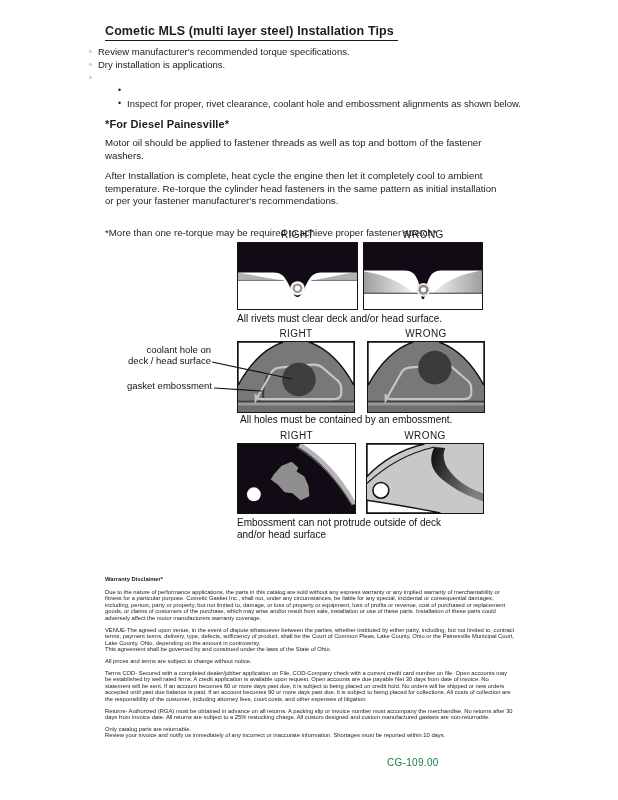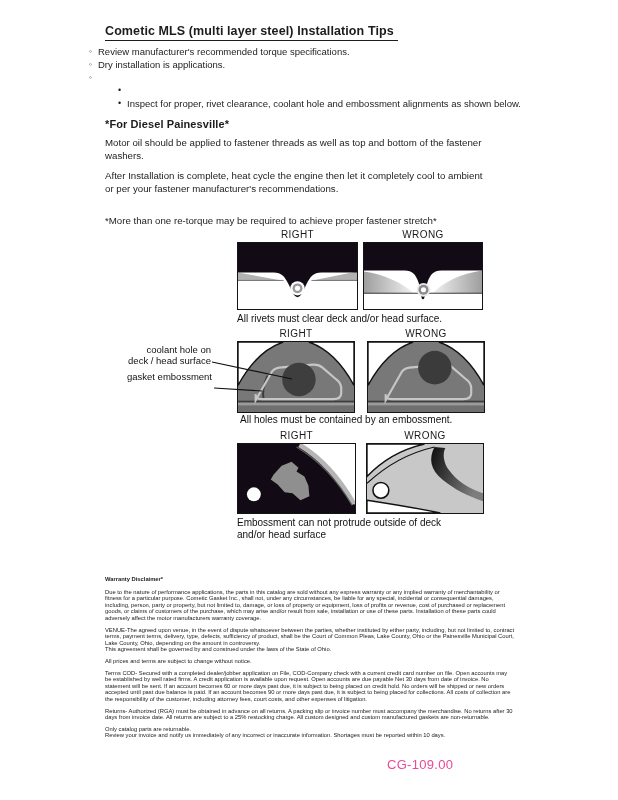--- a/index.html
+++ b/index.html
@@ -39,21 +39,21 @@
   .panel svg { display:block; width:100%; height:100%; }
   .caption { font-size:10px; line-height:12px; color:#111; }
 
   .side-label { font-size:9.5px; line-height:10.5px; text-align:right; color:#111; }
 
   .disclaimer { left:105px; top:576px; width:410px; font-size:5.8px; line-height:6.6px; color:#222; }
   .disclaimer .dh { font-weight:bold; margin-bottom:6px; }
   .disclaimer p { margin-bottom:5px; }
   .disclaimer p.tight { margin-bottom:0; }
 
-  .page-code { left:387px; top:757px; font-size:13px; letter-spacing:0.3px; color:#ec4899; }
+  .page-code { left:387px; top:757px; font-size:10px; letter-spacing:0.3px; color:#15803d; }
 </style>
 </head>
 <body>
 
 <div class="abs doc-title">Cometic MLS (multi layer steel) Installation Tips</div>
 
 <div class="abs bullets">
   <div class="b-row">
     <span class="b-marker open">◦</span>
     <span>Review manufacturer's recommended torque specifications.</span>
@@ -74,20 +74,21 @@
   </div>
 </div>
 
 <div class="abs diesel">
   <h2>*For Diesel Painesville*</h2>
   <div class="para">
     <div>Motor oil should be applied to fastener threads as well as top and bottom of the fastener washers.</div>
   </div>
   <div class="para">
     <div>After Installation is complete, heat cycle the engine then let it completely cool to ambient</div>
+    <div>temperature. Re-torque the cylinder head fasteners in the same pattern as initial installation</div>
     <div>or per your fastener manufacturer's recommendations.</div>
   </div>
   <div class="note">*More than one re-torque may be required to achieve proper fastener stretch*</div>
 </div>
 
 <div class="abs dlabel" style="left:237px;top:229px;width:121px;">RIGHT</div>
 <div class="abs dlabel" style="left:363px;top:229px;width:120px;">WRONG</div>
 
 <div class="abs panel" style="left:237px;top:242px;width:121px;height:68px;">
   <svg viewBox="0 0 120 67" preserveAspectRatio="none">
@@ -126,21 +127,21 @@
 
 <div class="abs caption" style="left:237px;top:313px;width:280px;">All rivets must clear deck and/or head surface.</div>
 
 <div class="abs dlabel" style="left:237px;top:328px;width:118px;">RIGHT</div>
 <div class="abs dlabel" style="left:367px;top:328px;width:118px;">WRONG</div>
 
 <div class="abs side-label" style="left:85px;top:345px;width:126px;">
   <div>coolant hole on</div>
   <div>deck / head surface</div>
 </div>
-<div class="abs side-label" style="left:85px;top:372px;width:127px;">gasket embossment</div>
+<div class="abs side-label" style="left:85px;top:381px;width:127px;">gasket embossment</div>
 
 <div class="abs panel" style="left:237px;top:341px;width:118px;height:72px;">
   <svg viewBox="0 0 118 71" preserveAspectRatio="none">
     <rect x="0" y="0" width="118" height="71" fill="#787878"></rect>
     <rect x="0" y="59.5" width="118" height="2" fill="#3f3f3f"></rect>
     <rect x="0" y="61.5" width="118" height="3" fill="#9b9b9b"></rect>
     <rect x="0" y="64.5" width="118" height="6.5" fill="#6f6f6f"></rect>
     <path d="M0,0 H46 C28,6 12,22 0,44 Z" fill="#ffffff" stroke="#111" stroke-width="1.4"></path>
     <path d="M118,0 H72 C90,6 106,22 118,44 Z" fill="#ffffff" stroke="#111" stroke-width="1.4"></path>
     <path d="M30,34 Q24,48 26,58" fill="none" stroke="#3c3c3c" stroke-width="2"></path>

